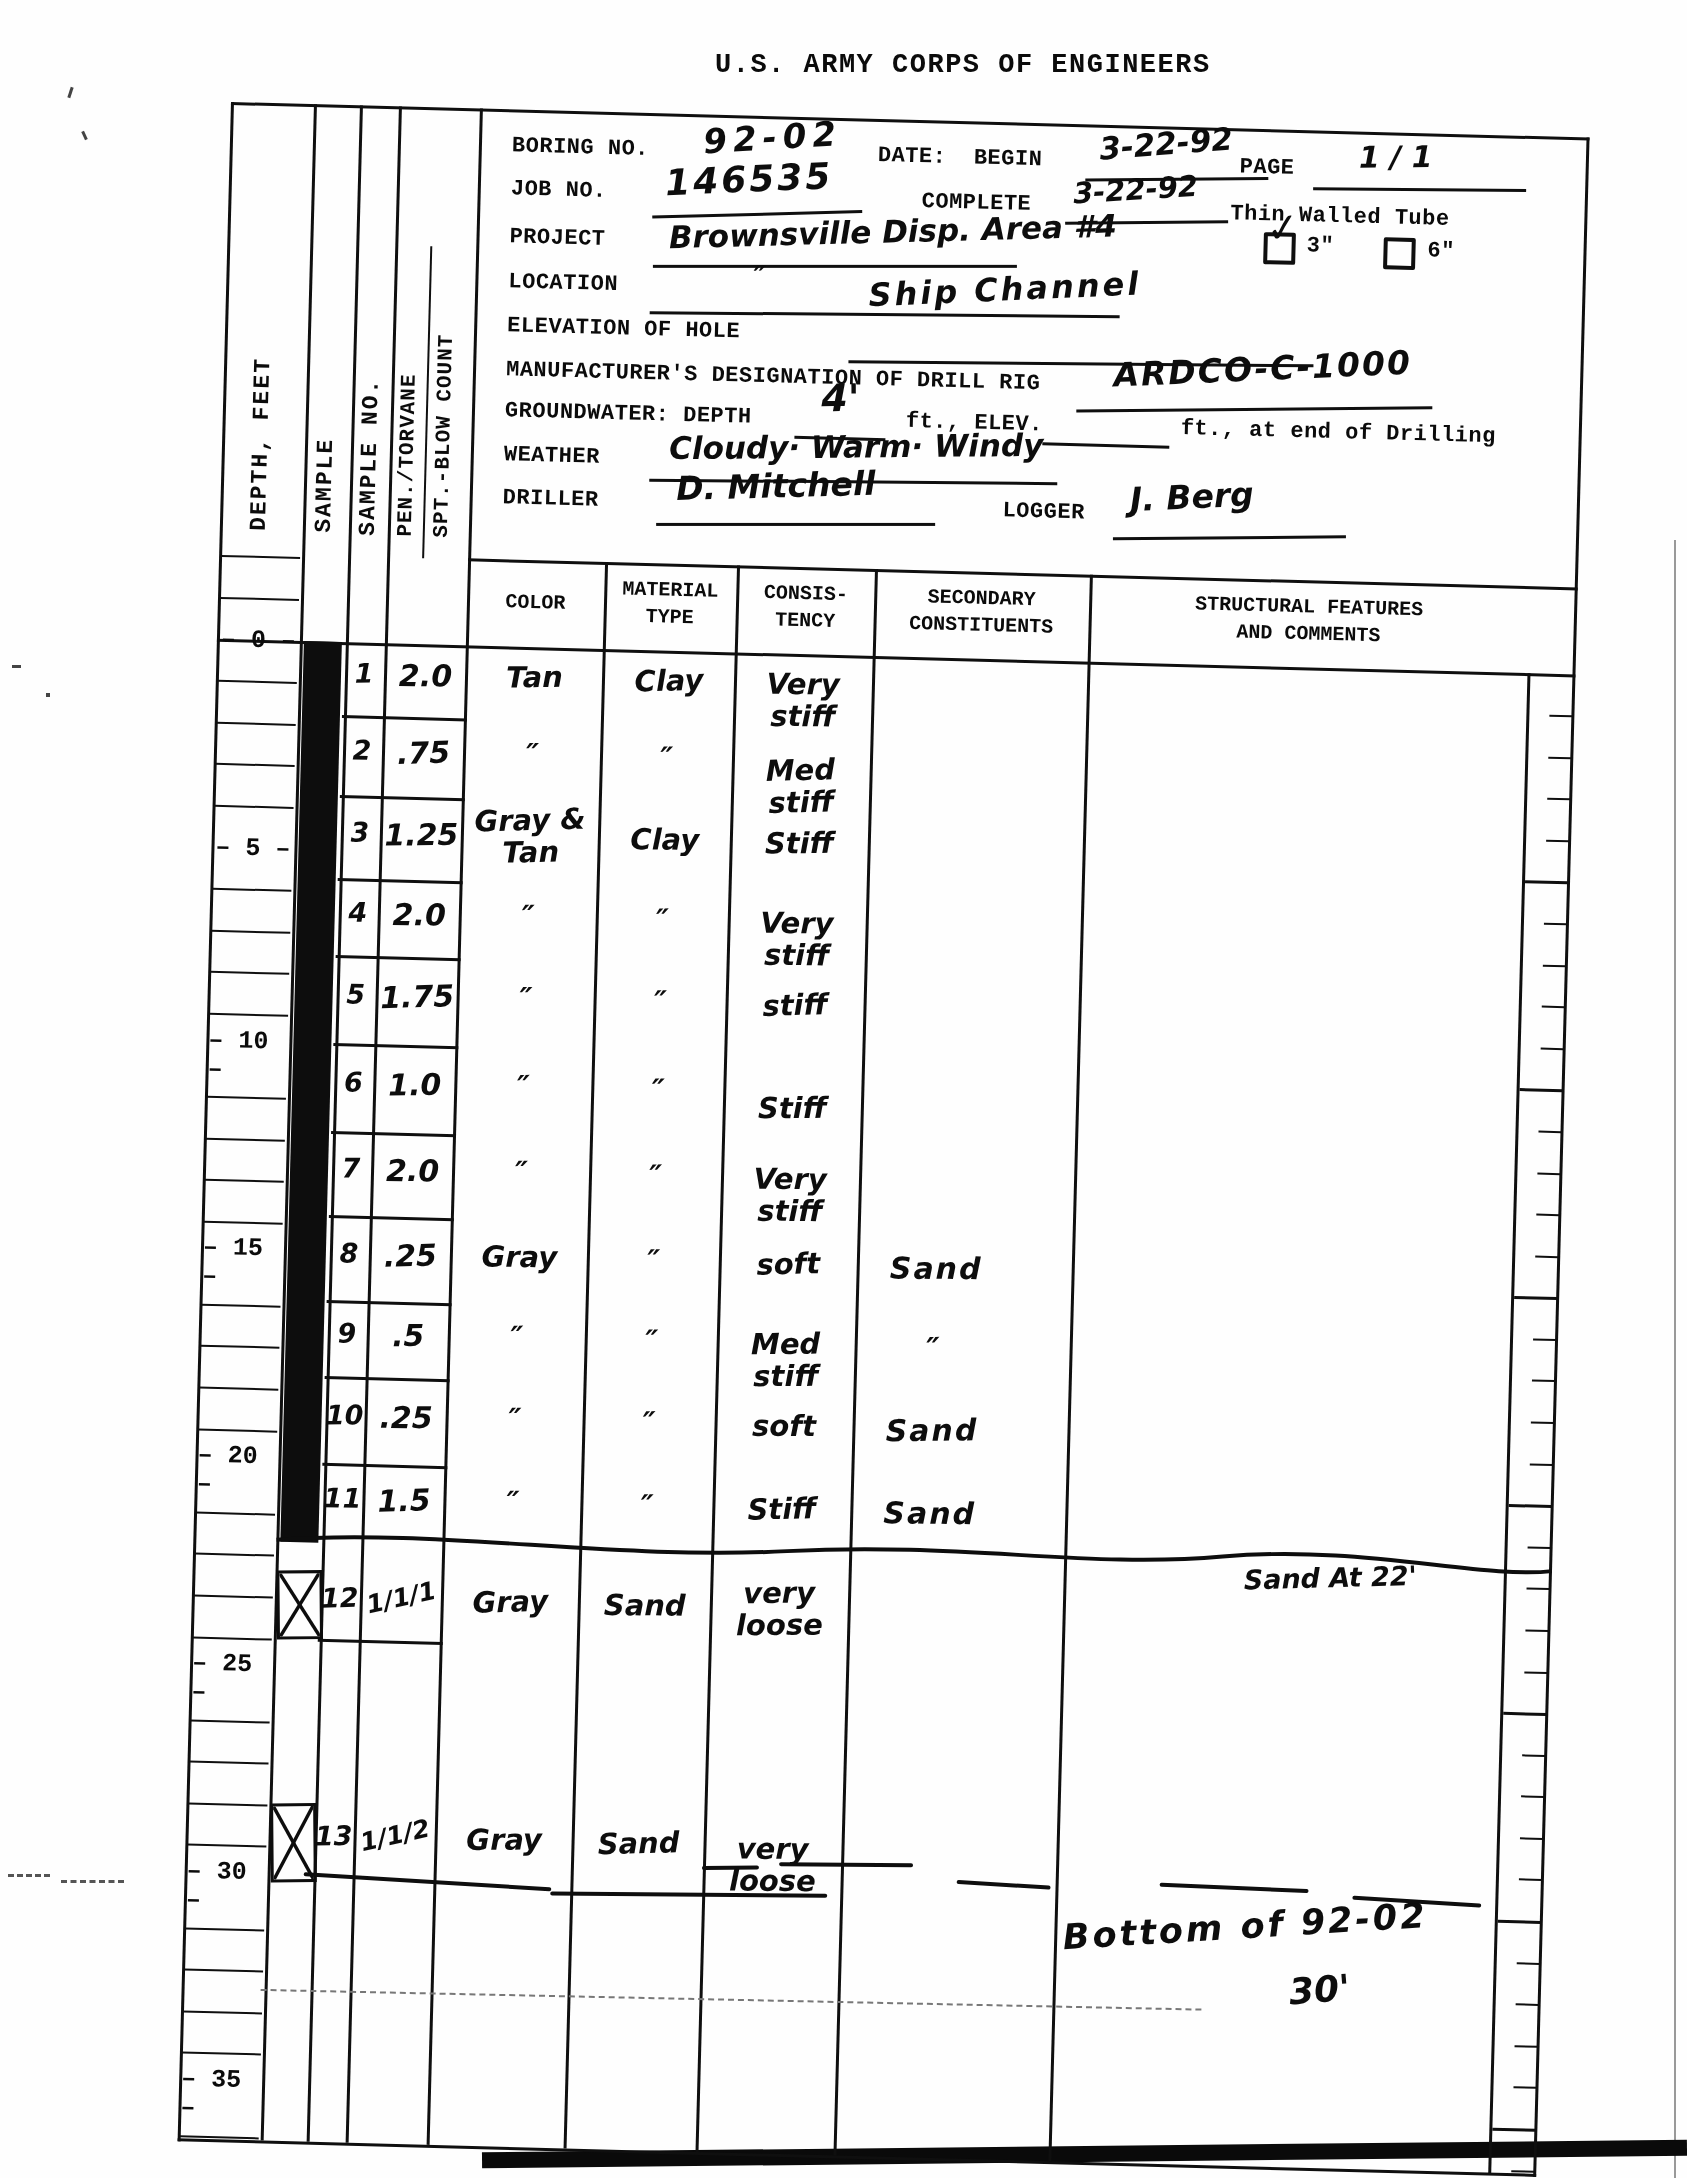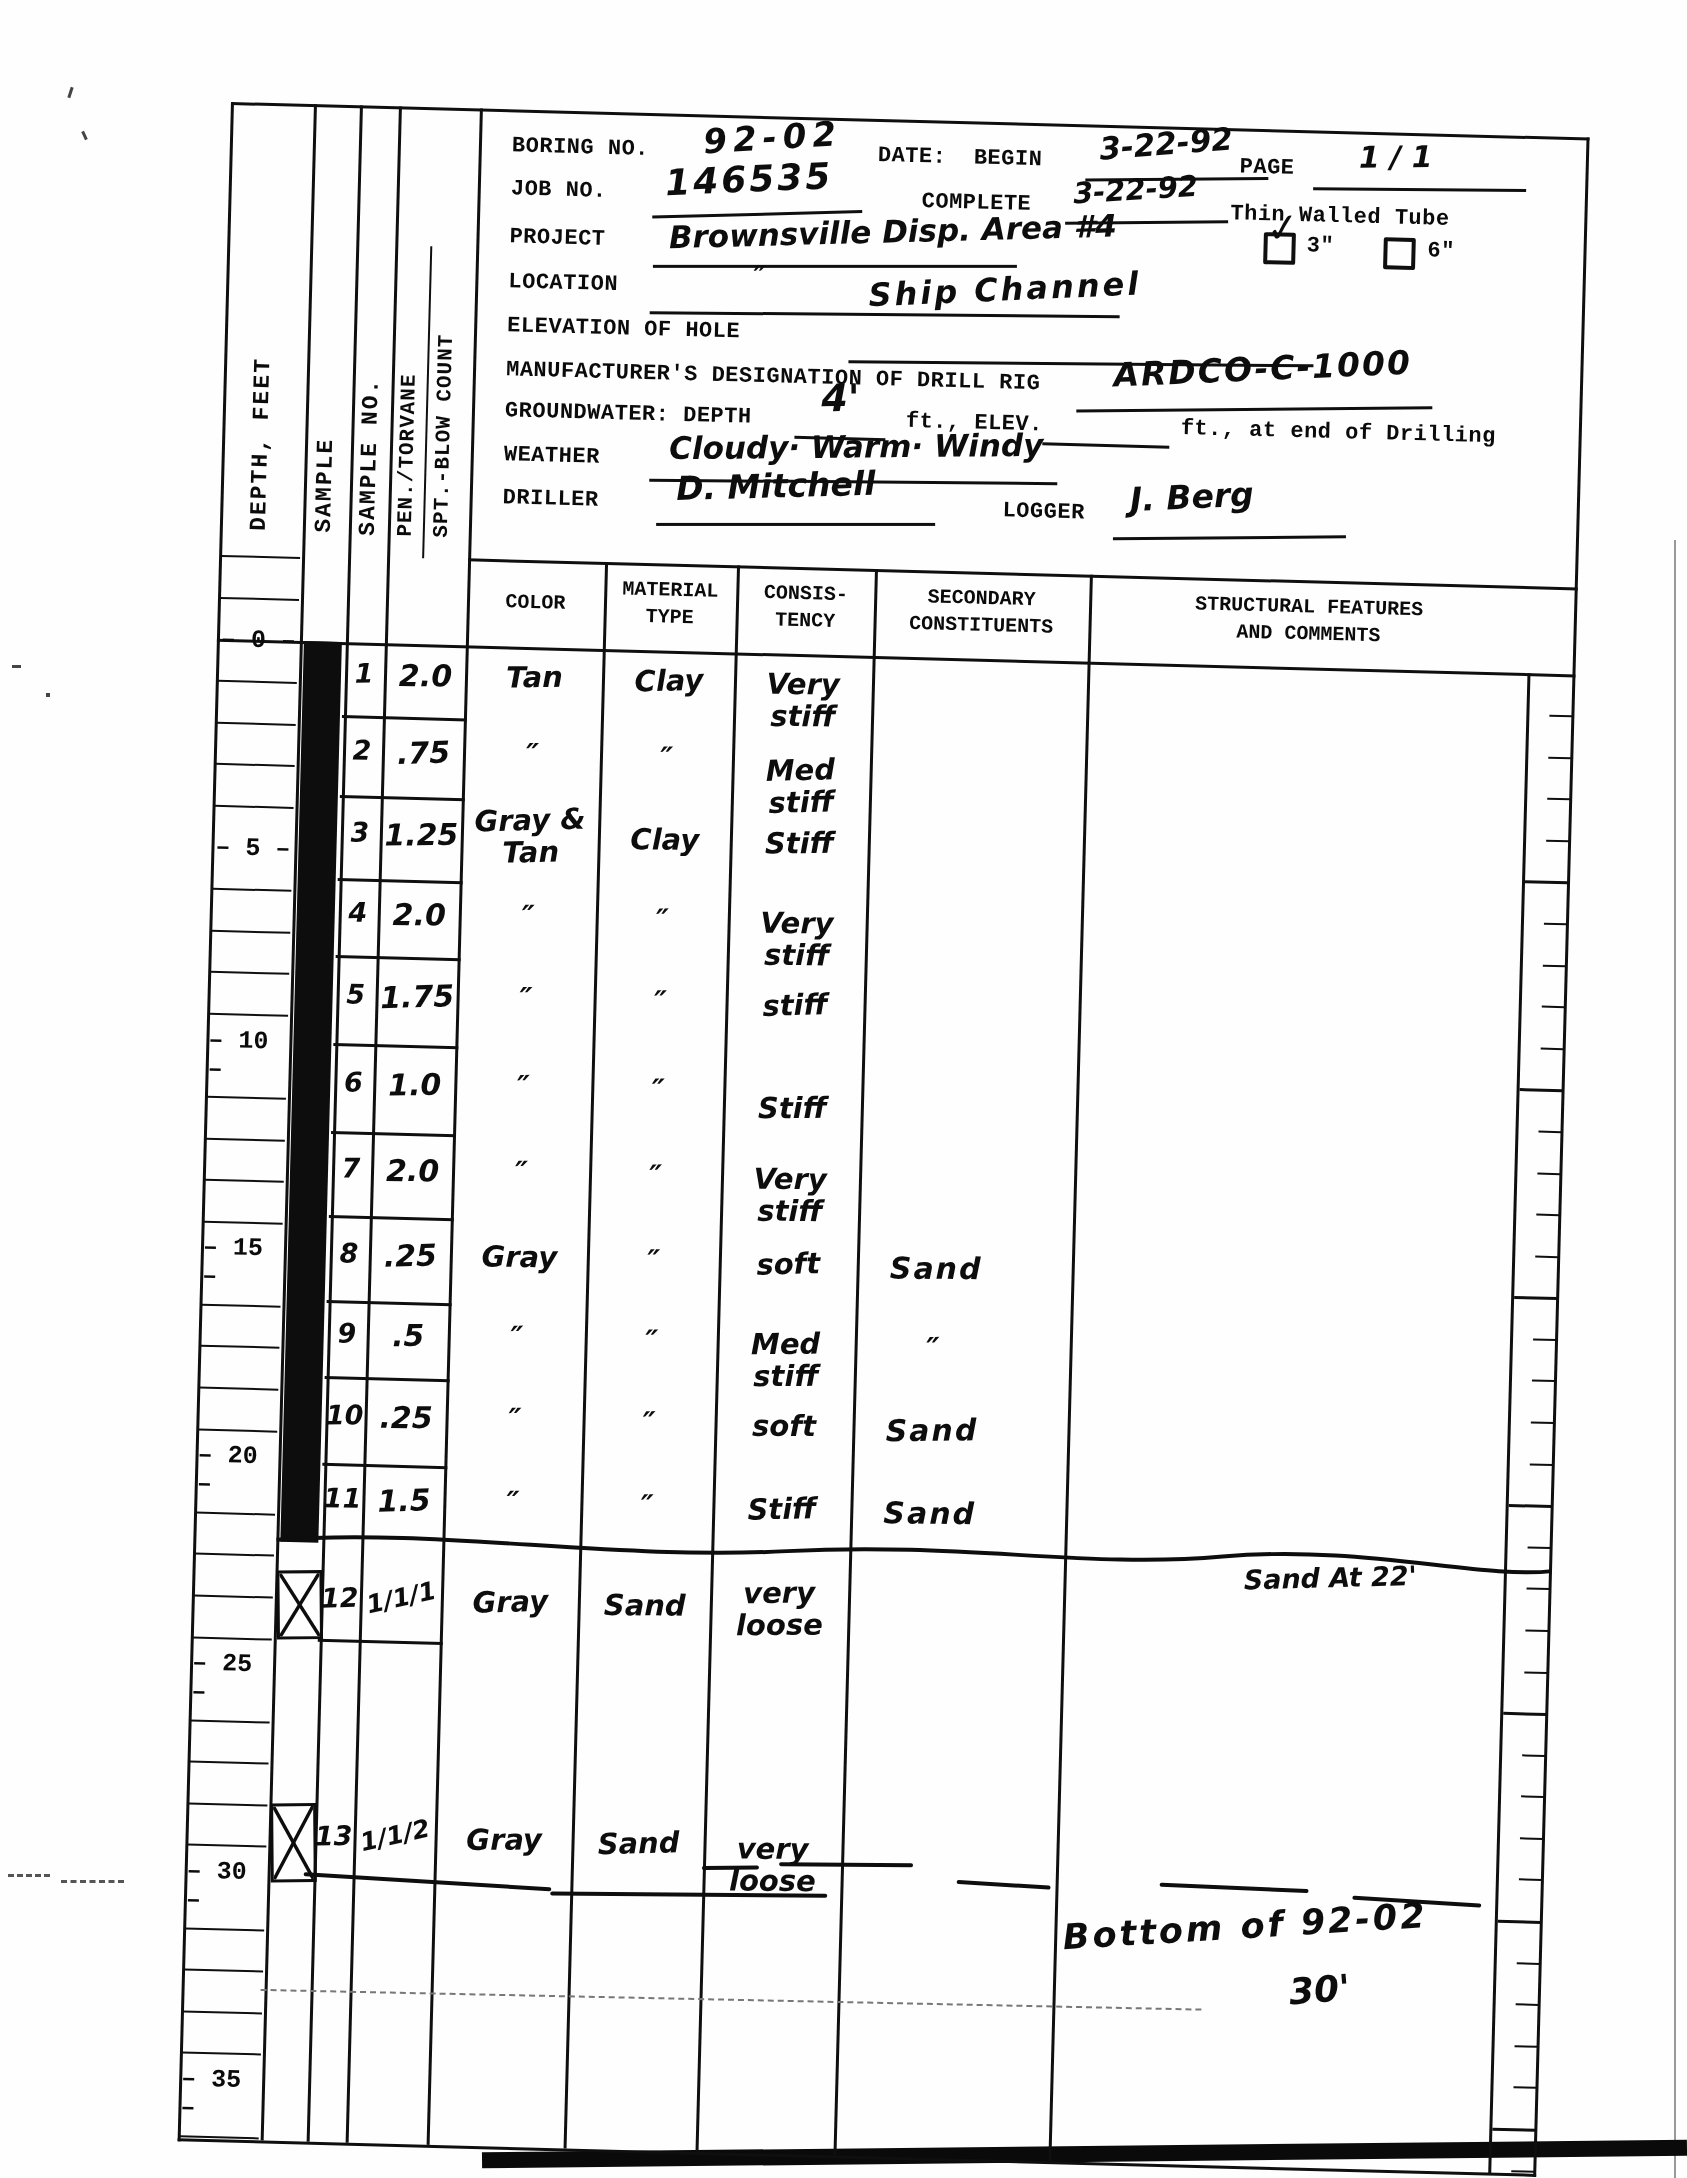--- a/index.html
+++ b/index.html
@@ -28,20 +28,21 @@
   .dash{position:absolute;border-top:3px dashed #555;}
   .faintline{position:absolute;border-top:2px dashed #777;}
   .cell{position:absolute;text-align:center;}
   .stroke{position:absolute;height:4px;background:#0e0e0e;border-radius:2px;}
 </style>
 </head>
 <body>
 
 <div class="page">
 
+  <div class="title" style="left:715px;top:50px;">U.S. ARMY CORPS OF ENGINEERS</div>
 
   <div class="speck" style="left:69px;top:87px;width:3px;height:11px;transform:rotate(18deg);"></div>
   <div class="speck" style="left:83px;top:131px;width:3px;height:9px;transform:rotate(-25deg);"></div>
   <div class="speck" style="left:12px;top:665px;width:9px;height:3px;"></div>
   <div class="speck" style="left:46px;top:693px;width:4px;height:4px;"></div>
   <div class="dash" style="left:8px;top:1874px;width:42px;"></div>
   <div class="dash" style="left:61px;top:1880px;width:63px;"></div>
   <div class="abs" style="left:1674px;top:540px;width:2px;height:1638px;background:#999;"></div>
   <div class="abs" style="left:482px;top:2146px;width:1205px;height:16px;background:#0a0a0a;transform:rotate(-0.6deg);"></div>
 

